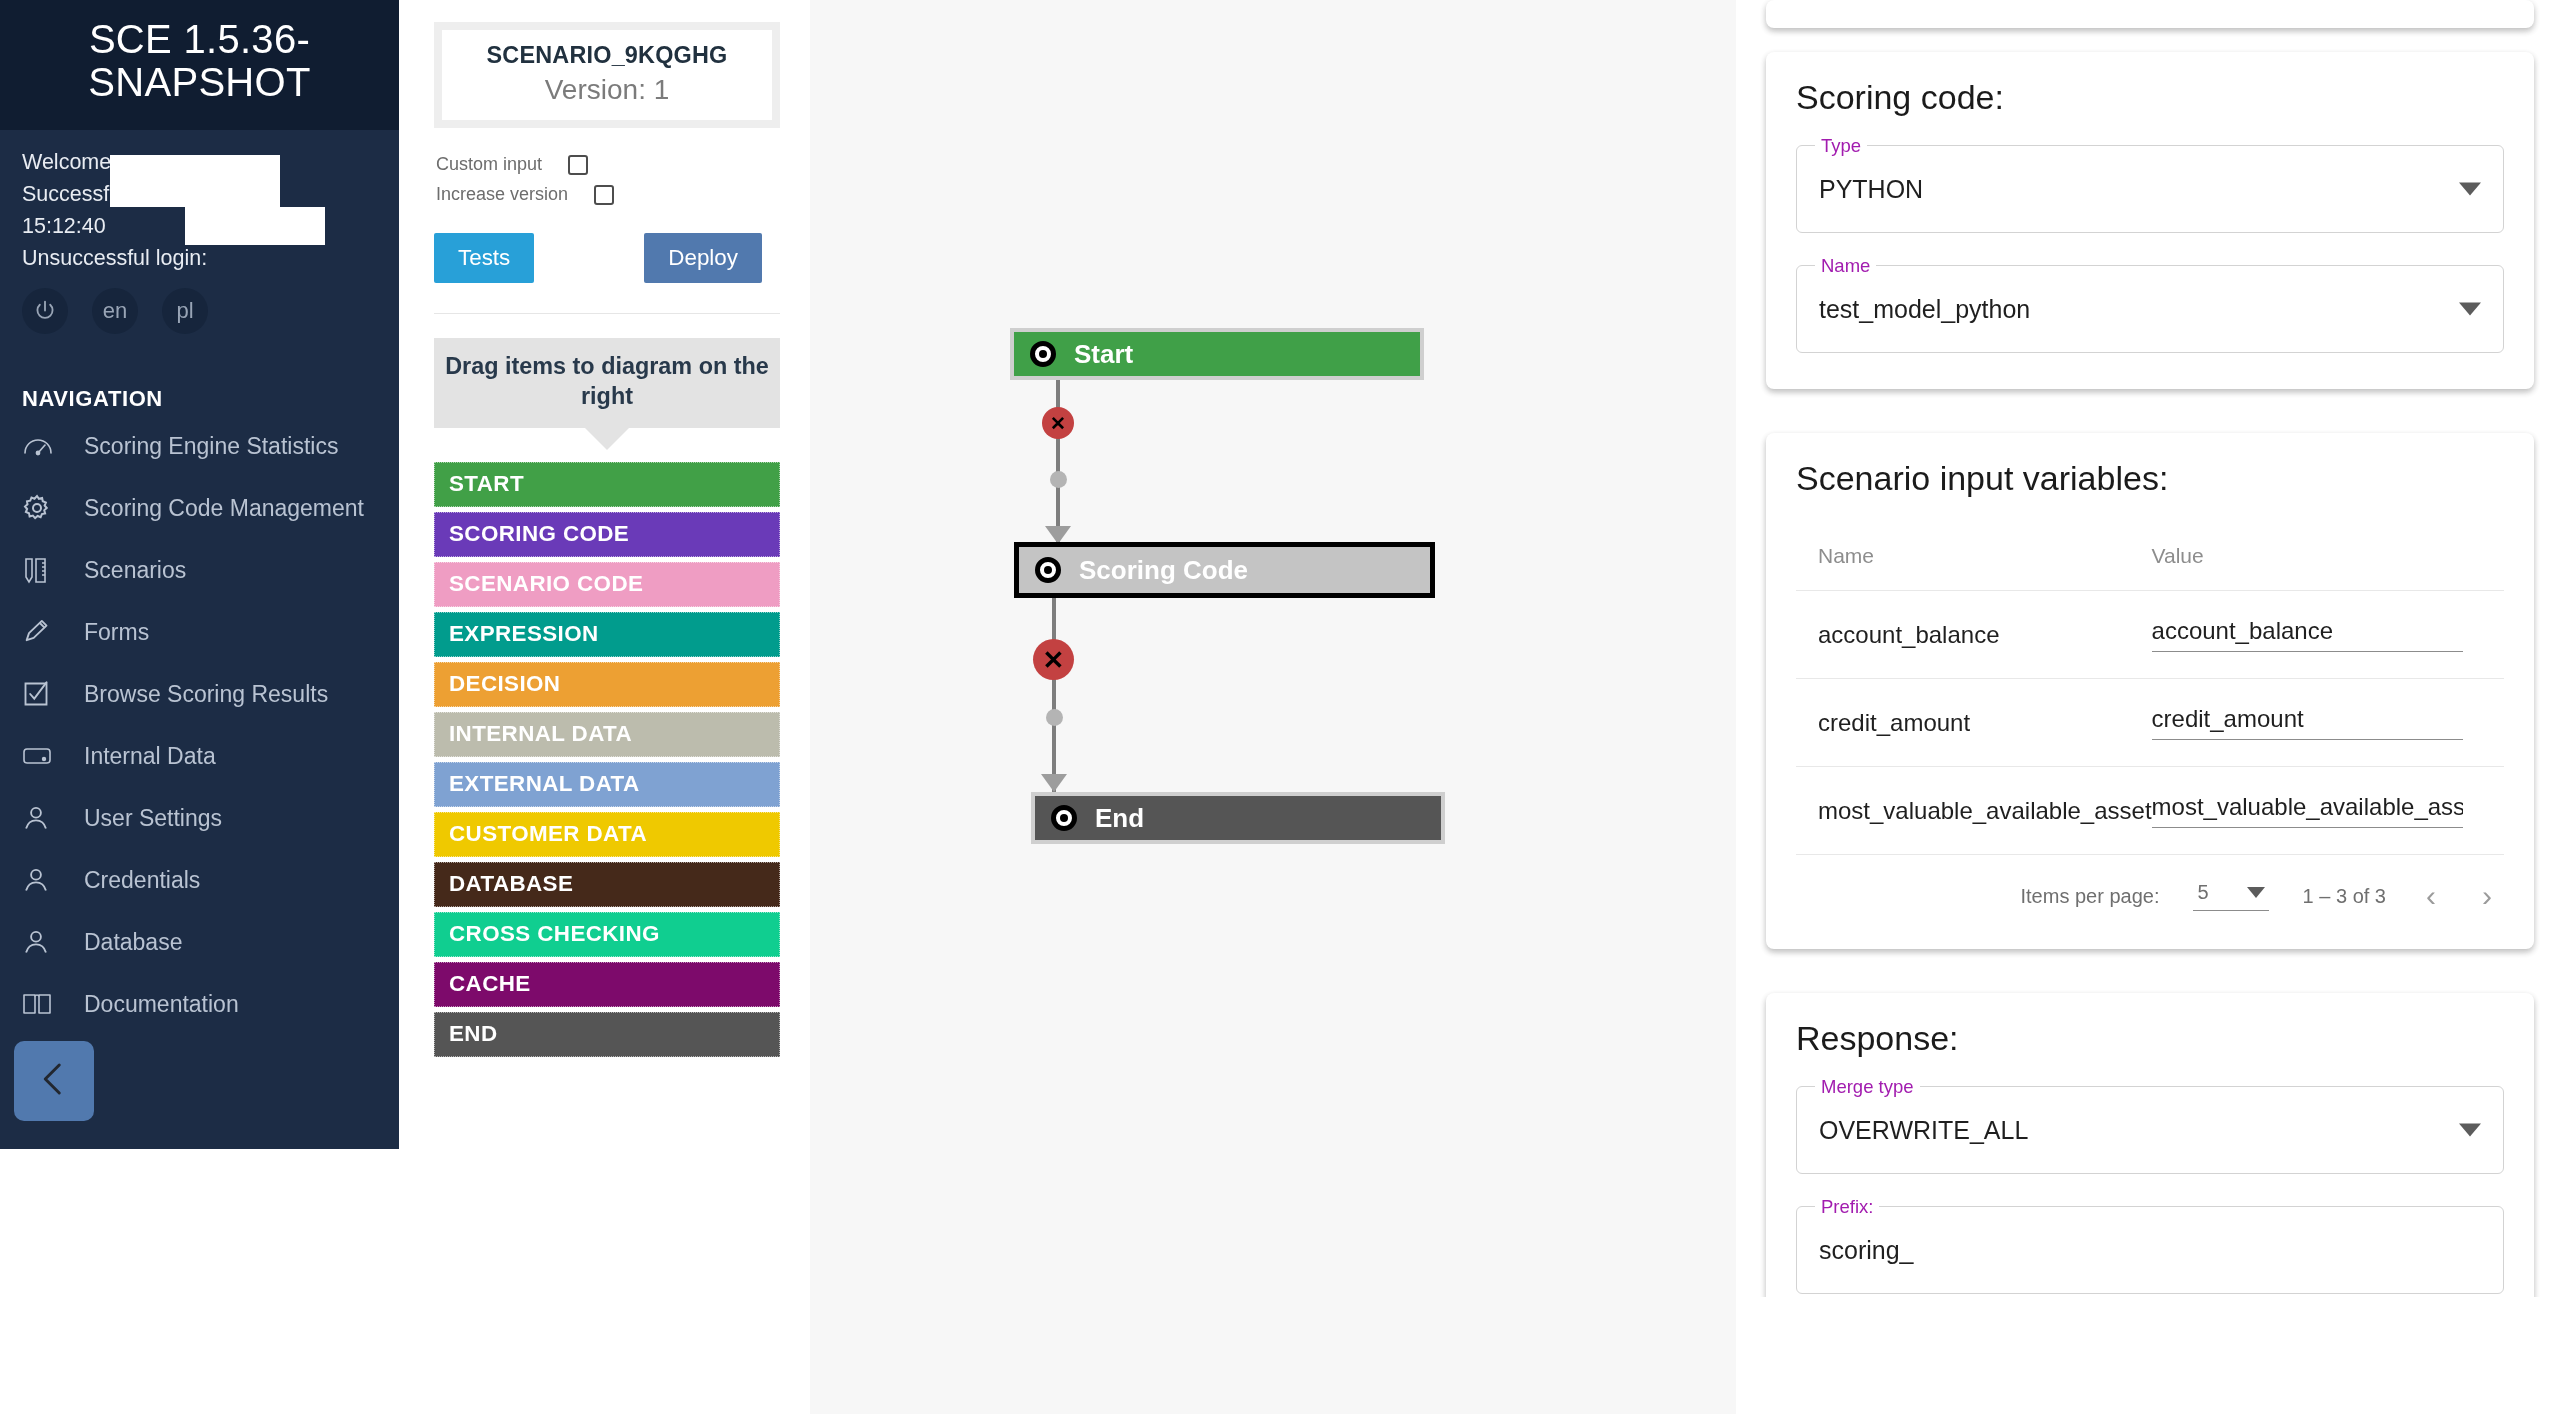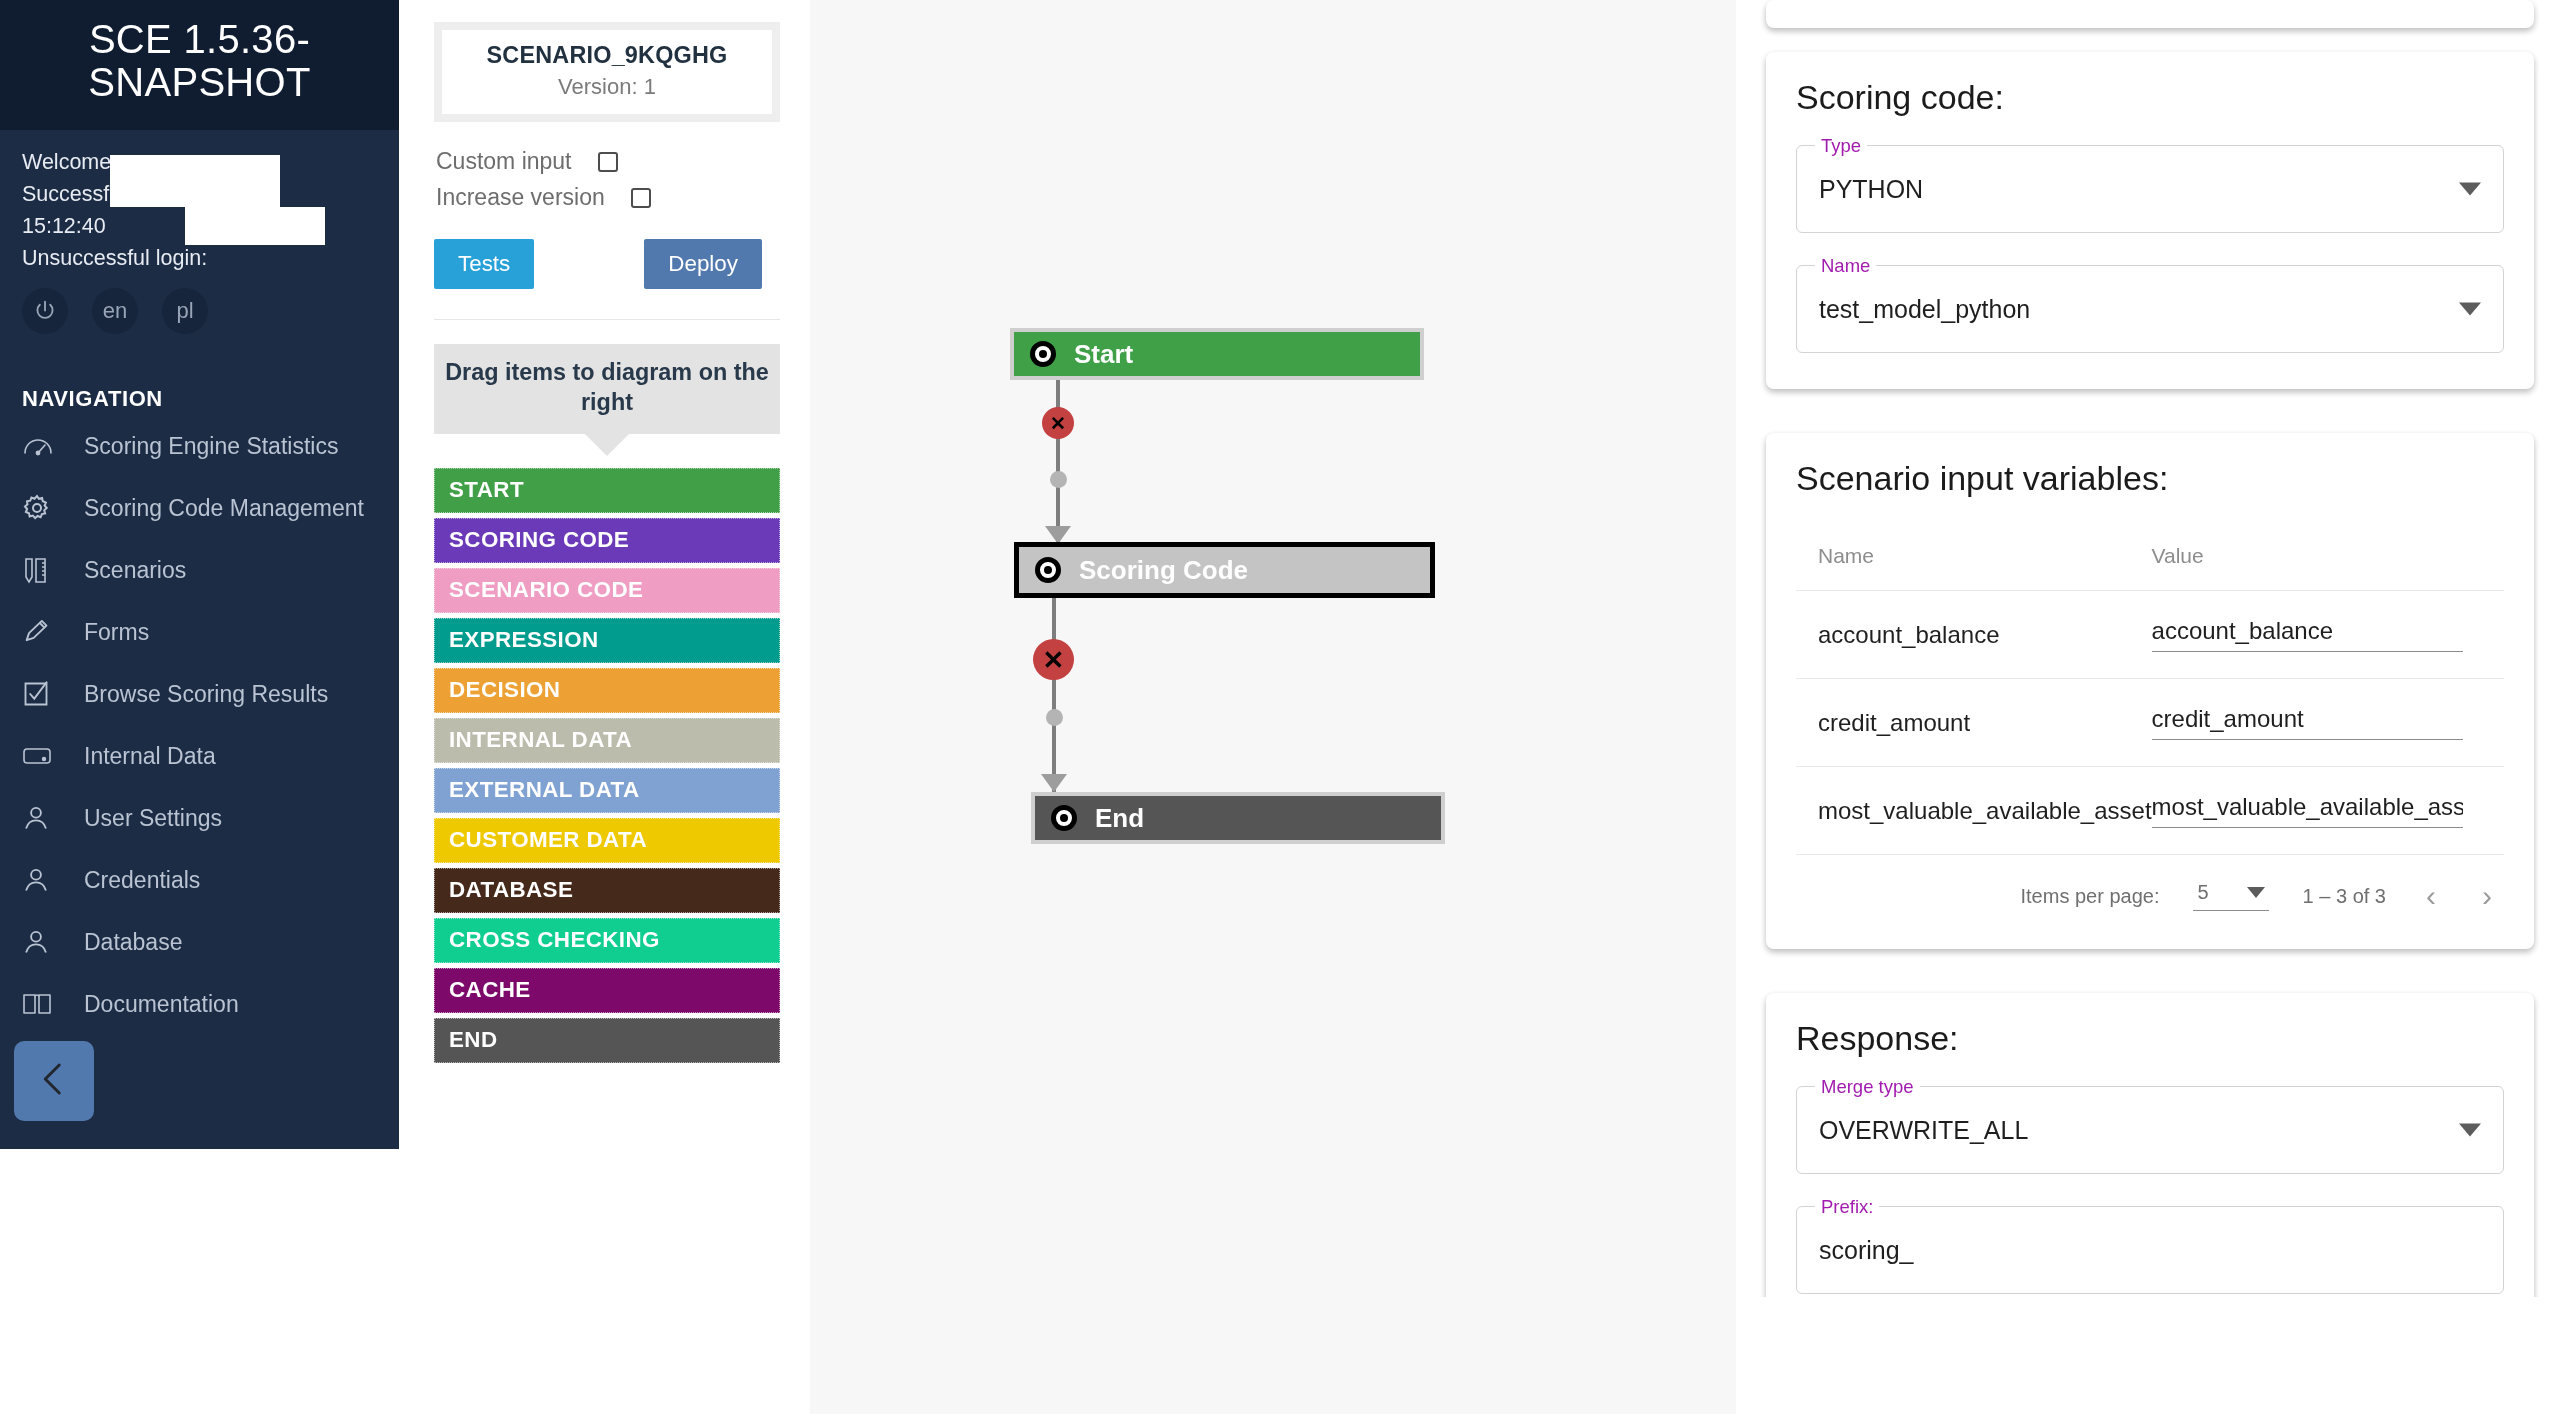--- a/index.html
+++ b/index.html
@@ -67,24 +67,24 @@
   .palette {
     width: 411px; flex: 0 0 411px; height: 1415px;
     background: #ffffff; padding: 22px 30px 0 35px;
     position: relative;
   }
   .scenario-box {
     border: 8px solid #eeeeee; background: #ffffff;
     padding: 12px 10px 14px 10px; text-align: center; margin-bottom: 26px;
   }
   .scenario-name { font-size: 23.4px; font-weight: 700; color: #21313f; letter-spacing: 0.2px; }
-  .scenario-version { font-size: 22px; color: #7b7b7b; margin-top: 5px; text-align: center; }
+  .scenario-version { font-size: 28px; color: #7b7b7b; margin-top: 5px; text-align: center; }
   .chk-row {
     display: flex; align-items: center; gap: 26px;
-    font-size: 23px; color: #6d6d6d; margin-bottom: 9px; padding-left: 2px;
+    font-size: 18px; color: #6d6d6d; margin-bottom: 9px; padding-left: 2px;
   }
   .chk-box {
     width: 20px; height: 20px; border: 2px solid #4d4d4d; border-radius: 3px;
     background: #fff; cursor: pointer; flex: 0 0 20px;
   }
   .btn-row { display: flex; gap: 110px; margin: 28px 0 30px 0; align-items: flex-end; }
   .btn {
     border: none; color: #ffffff; font-size: 22.4px;
     padding: 12px 24px; cursor: pointer; font-family: inherit;
     border-radius: 2px; line-height: 1.15;

